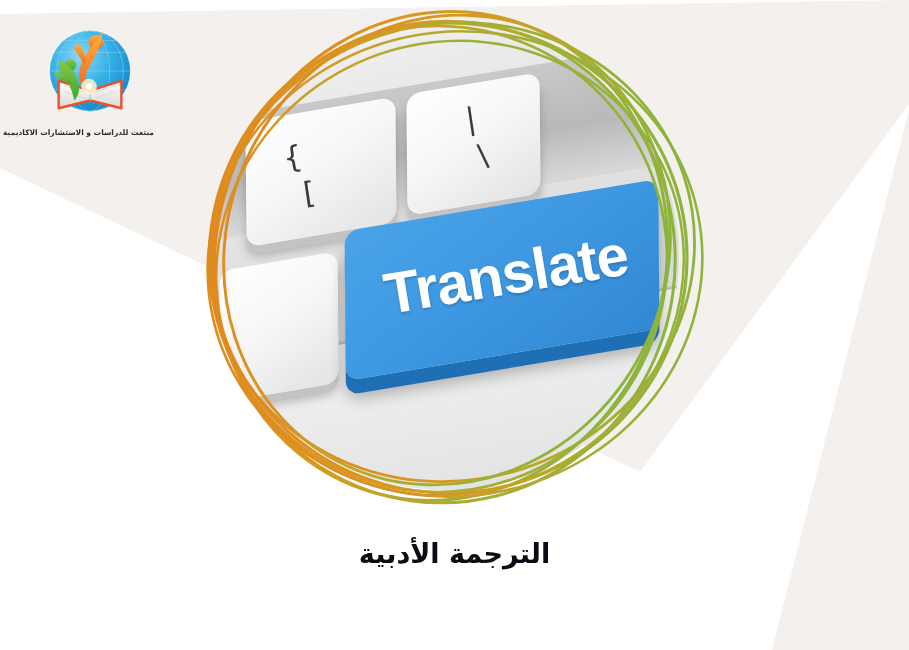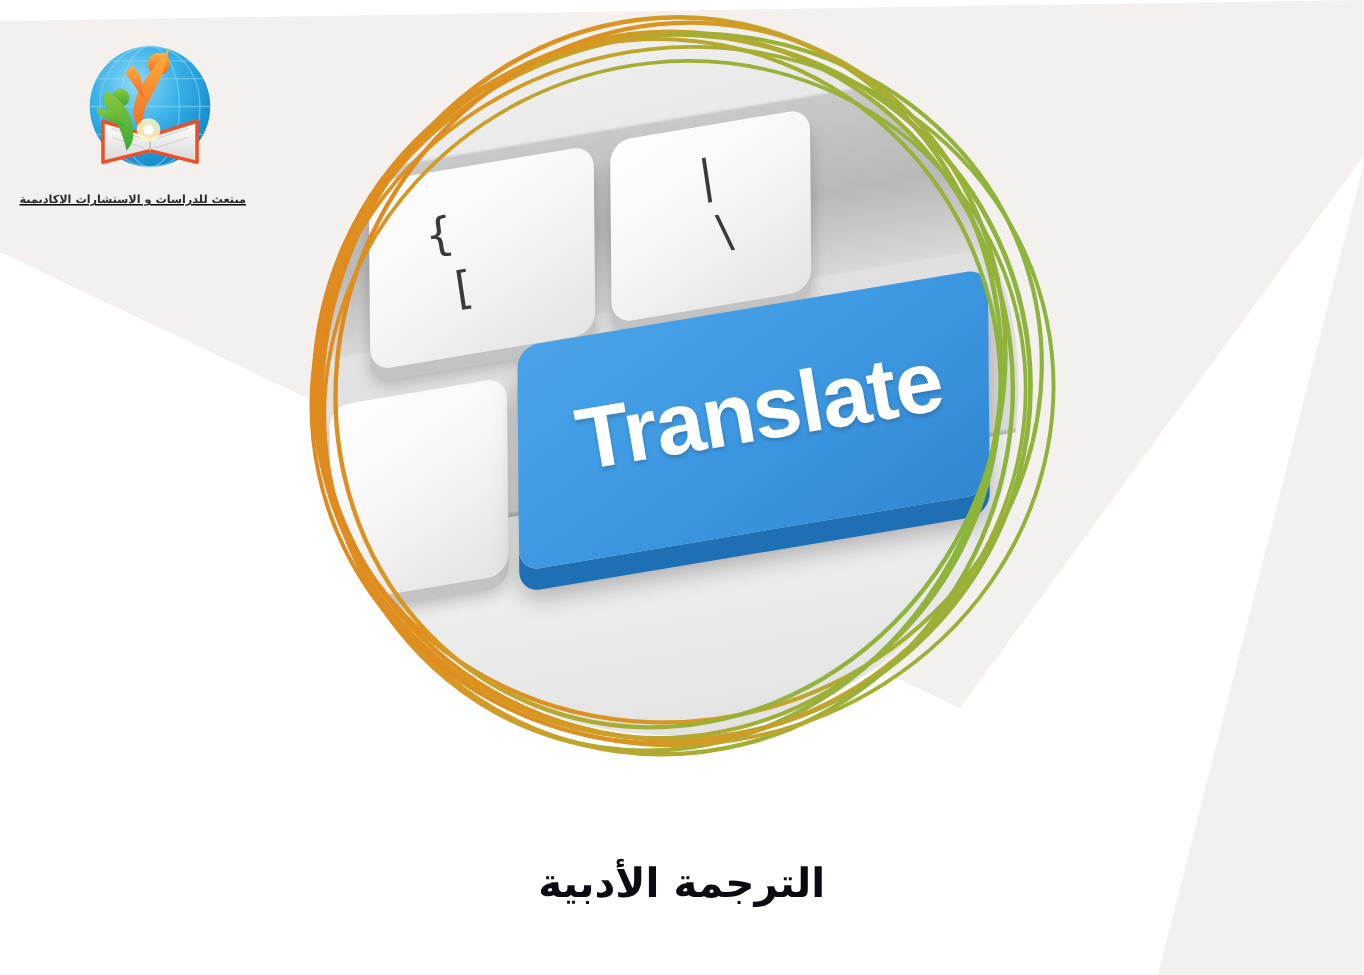--- a/index.html
+++ b/index.html
@@ -150,25 +150,24 @@
   .rings {
     position: absolute;
     left: 0; top: 0;
     width: 909px; height: 650px;
     pointer-events: none;
   }
 
   
   .logo-block {
     position: absolute;
-    left: 36px;
+    left: 26px;
     top: 22px;
     width: 128px;
     text-align: left;
-    text-decoration: underline;
   }
   .logo-mark {
     position: relative;
     width: 98px;
     height: 98px;
     margin: 0 auto;
   }
   .logo-caption {
     margin-top: 8px;
     font-family: "DejaVu Sans", sans-serif;
@@ -186,21 +185,20 @@
     left: 0;
     top: 538px;
     width: 909px;
     text-align: center;
     direction: rtl;
     font-family: "DejaVu Sans", sans-serif;
     font-weight: 700;
     font-size: 27px;
     color: #0b0b14;
     letter-spacing: 0;
-    margin-top: 36px;
   }
 </style>
 </head>
 <body>
 
 <div id="slide">
 
   <div class="bg-layer">
     <div class="band-fill-top"></div>
     <div class="band-br"></div>

